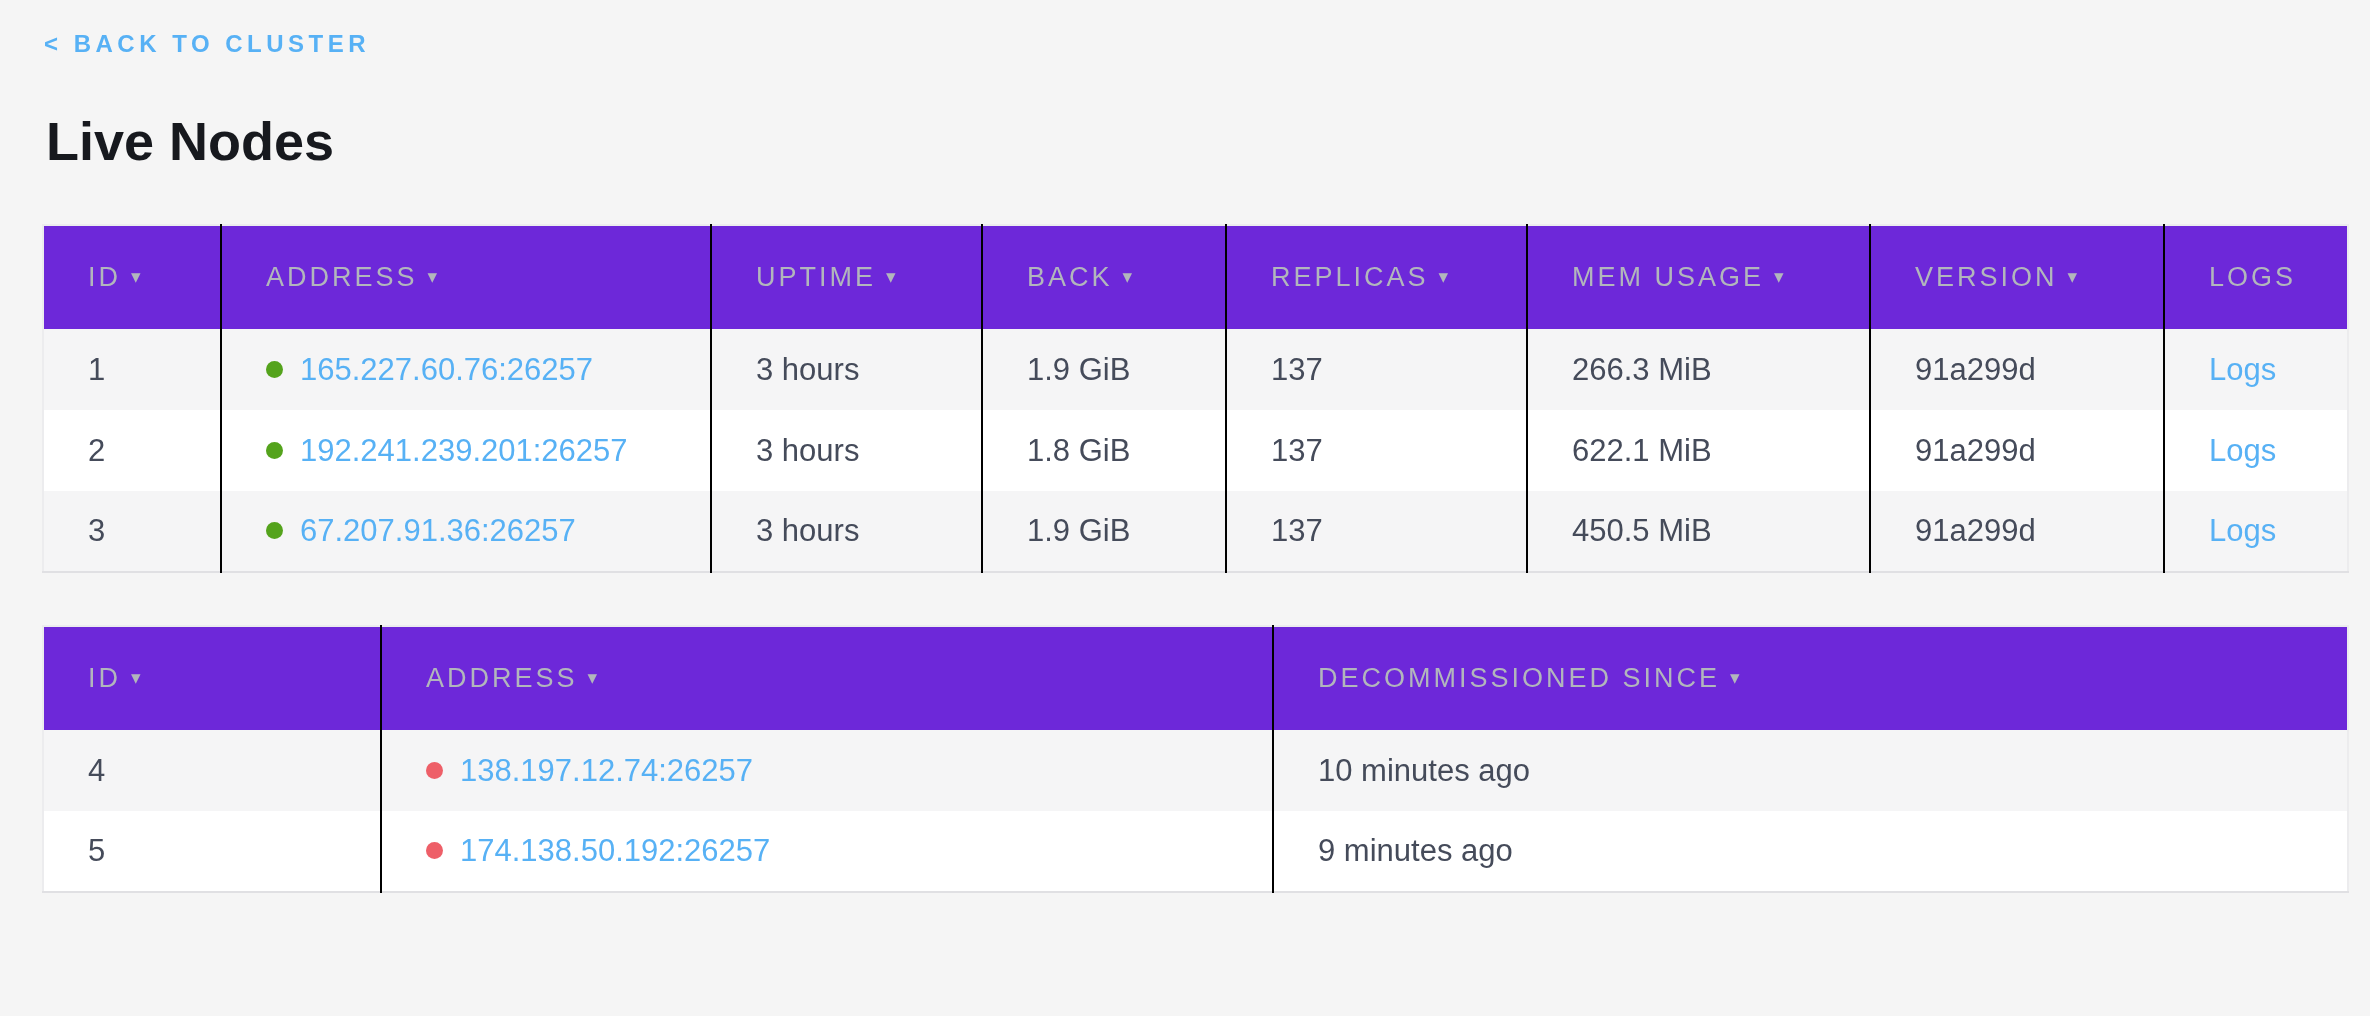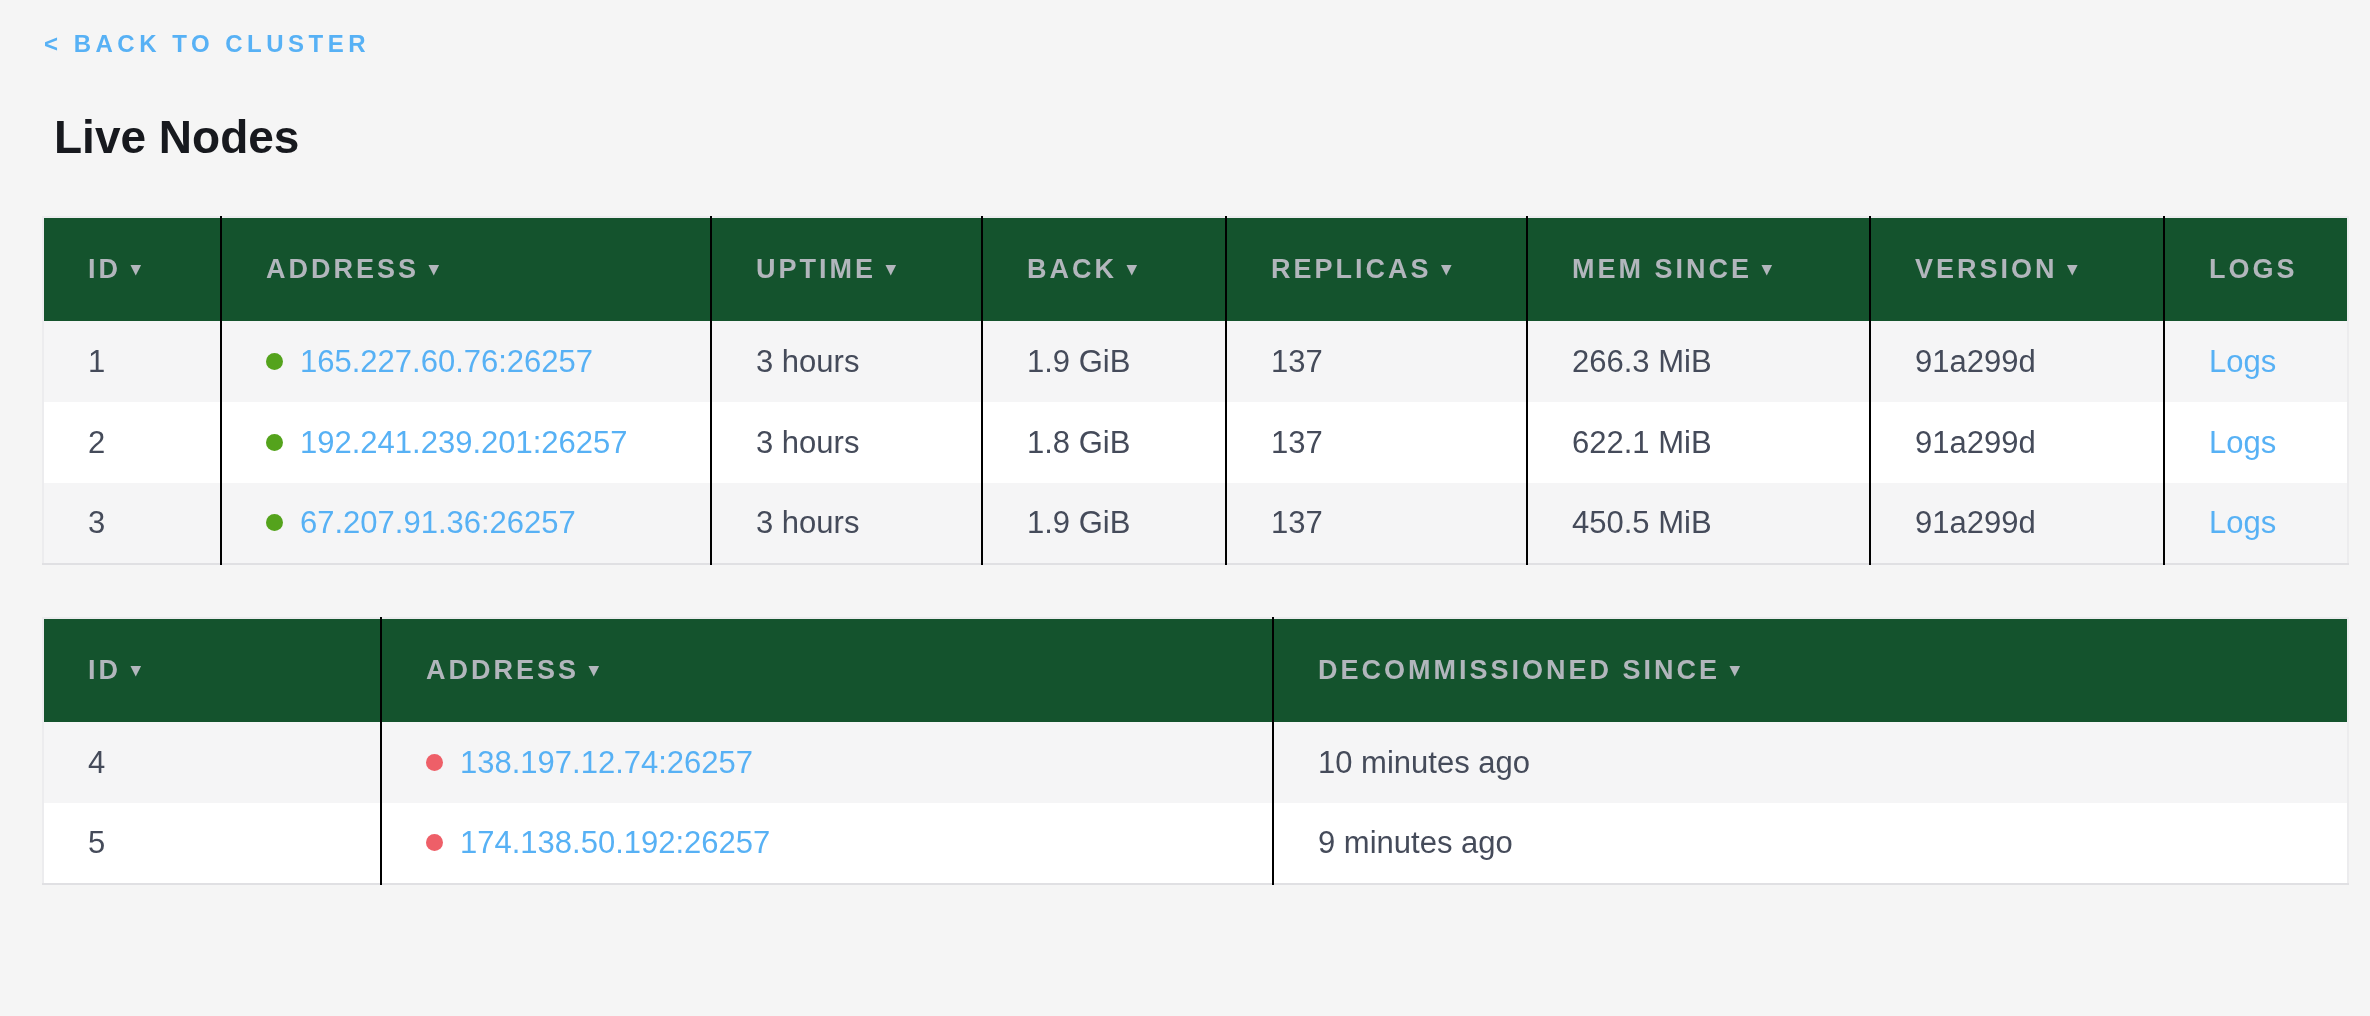--- a/index.html
+++ b/index.html
@@ -26,23 +26,23 @@
     display: inline-block;
     margin-left: 2px;
     font-size: 24px;
     font-weight: 700;
     letter-spacing: 4.5px;
     color: var(--accent-blue);
     text-decoration: none;
     cursor: pointer;
   }
   .section-title {
-    margin: 12px;
+    margin: 4px;
     padding: 0;
-    font-size: 46px;
+    font-size: 54px;
     font-weight: 700;
     color: #17191e;
     letter-spacing: 0;
   }
   .section-title.first { margin-top: 52px; }
   .section-title.second { margin-top: 50px; }
   table.nodes {
     margin-top: 52px;
     width: 2305px;
     table-layout: fixed;
@@ -55,24 +55,24 @@
     border-left: 2px solid #000000;
     padding: 0 20px 0 44px;
     text-align: left;
     vertical-align: middle;
     white-space: nowrap;
     overflow: hidden;
   }
   table.nodes th:first-child, table.nodes td:first-child { border-left: none; }
   table.nodes thead th {
     height: 104px;
-    background: #14532d;
+    background: #6d28d9;
     color: #b2b6bc;
     font-size: 27px;
-    font-weight: 700;
+    font-weight: 400;
     letter-spacing: 3px;
   }
   table.nodes tbody td {
     height: 81px;
     color: #454b5a;
     font-size: 31px;
     font-weight: 400;
   }
   table.nodes tbody tr:nth-child(odd)  { background: #f5f5f6; }
   table.nodes tbody tr:nth-child(even) { background: #ffffff; }
@@ -119,21 +119,21 @@
         <col style="width:294px">
         <col style="width:184px">
     </colgroup>
     <thead>
       <tr>
         <th><span>ID</span><span class="sort-arrow">▾</span></th>
         <th><span>ADDRESS</span><span class="sort-arrow">▾</span></th>
         <th><span>UPTIME</span><span class="sort-arrow">▾</span></th>
         <th><span>BACK</span><span class="sort-arrow">▾</span></th>
         <th><span>REPLICAS</span><span class="sort-arrow">▾</span></th>
-        <th><span>MEM SINCE</span><span class="sort-arrow">▾</span></th>
+        <th><span>MEM USAGE</span><span class="sort-arrow">▾</span></th>
         <th><span>VERSION</span><span class="sort-arrow">▾</span></th>
         <th><span>LOGS</span></th>
       </tr>
     </thead>
     <tbody>
       <tr>
         <td>1</td>
         <td><span class="status-dot live"></span><a class="cell-link">165.227.60.76:26257</a></td>
         <td>3 hours</td>
         <td>1.9 GiB</td>

